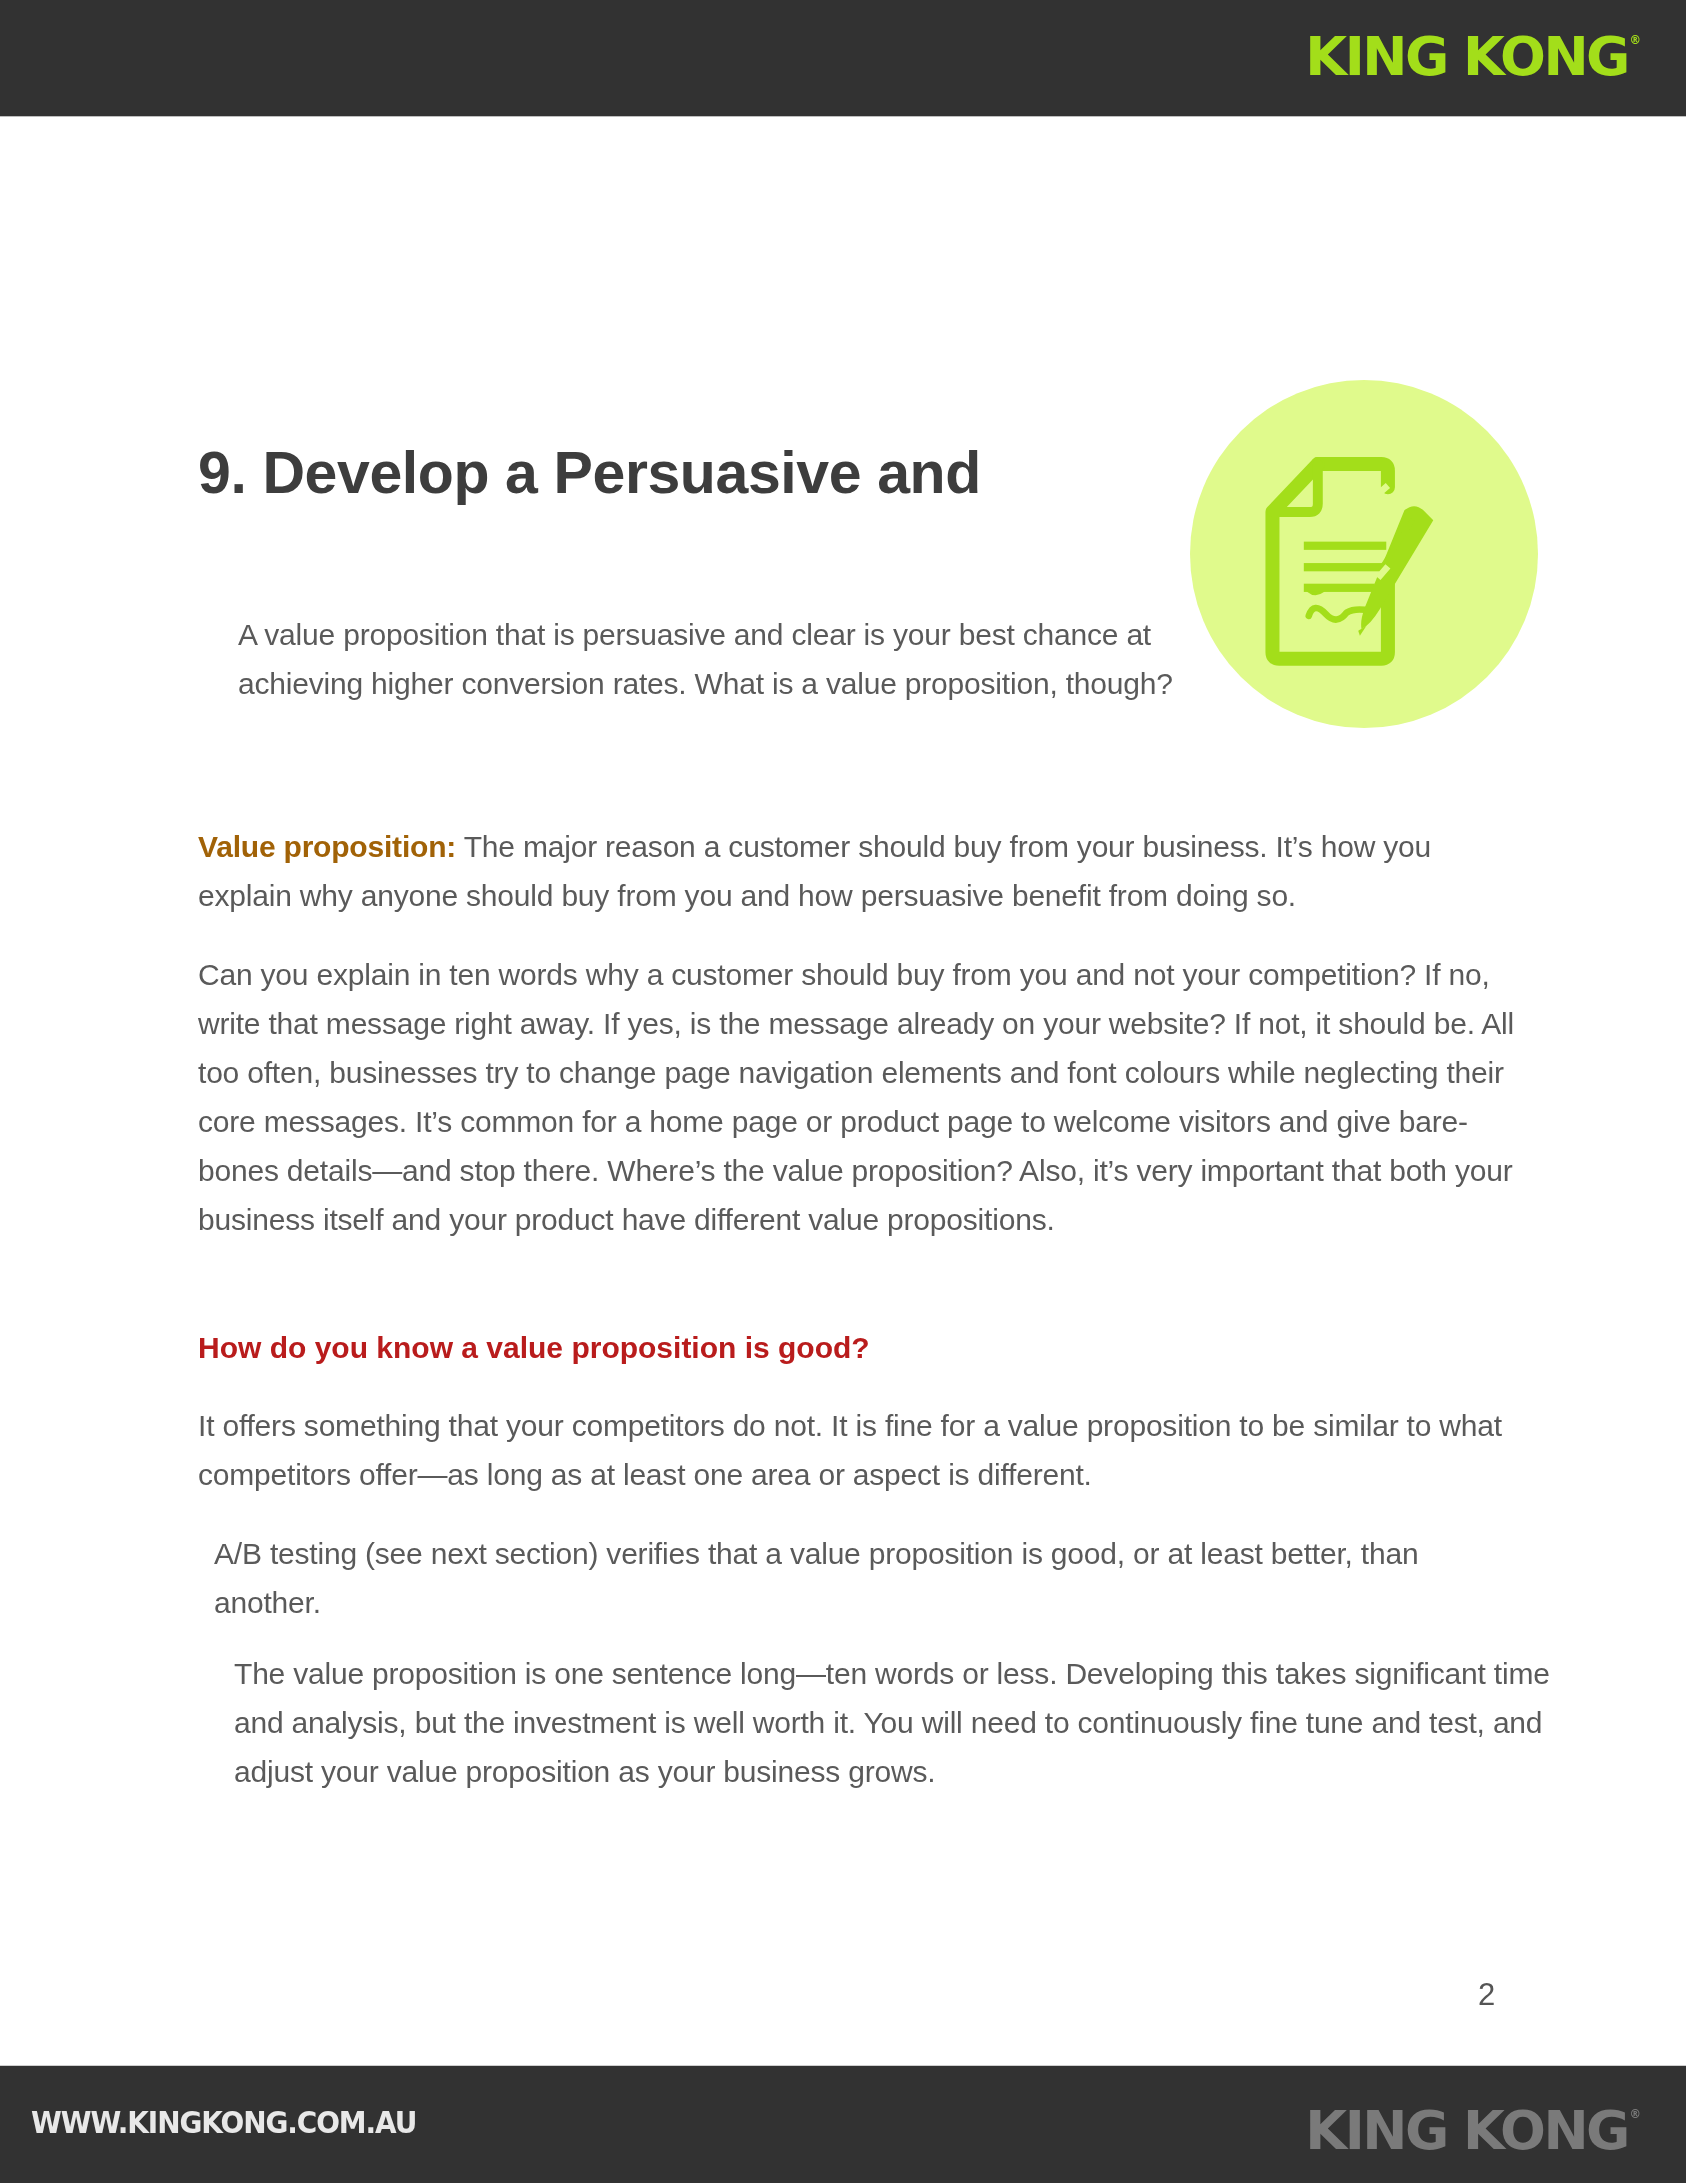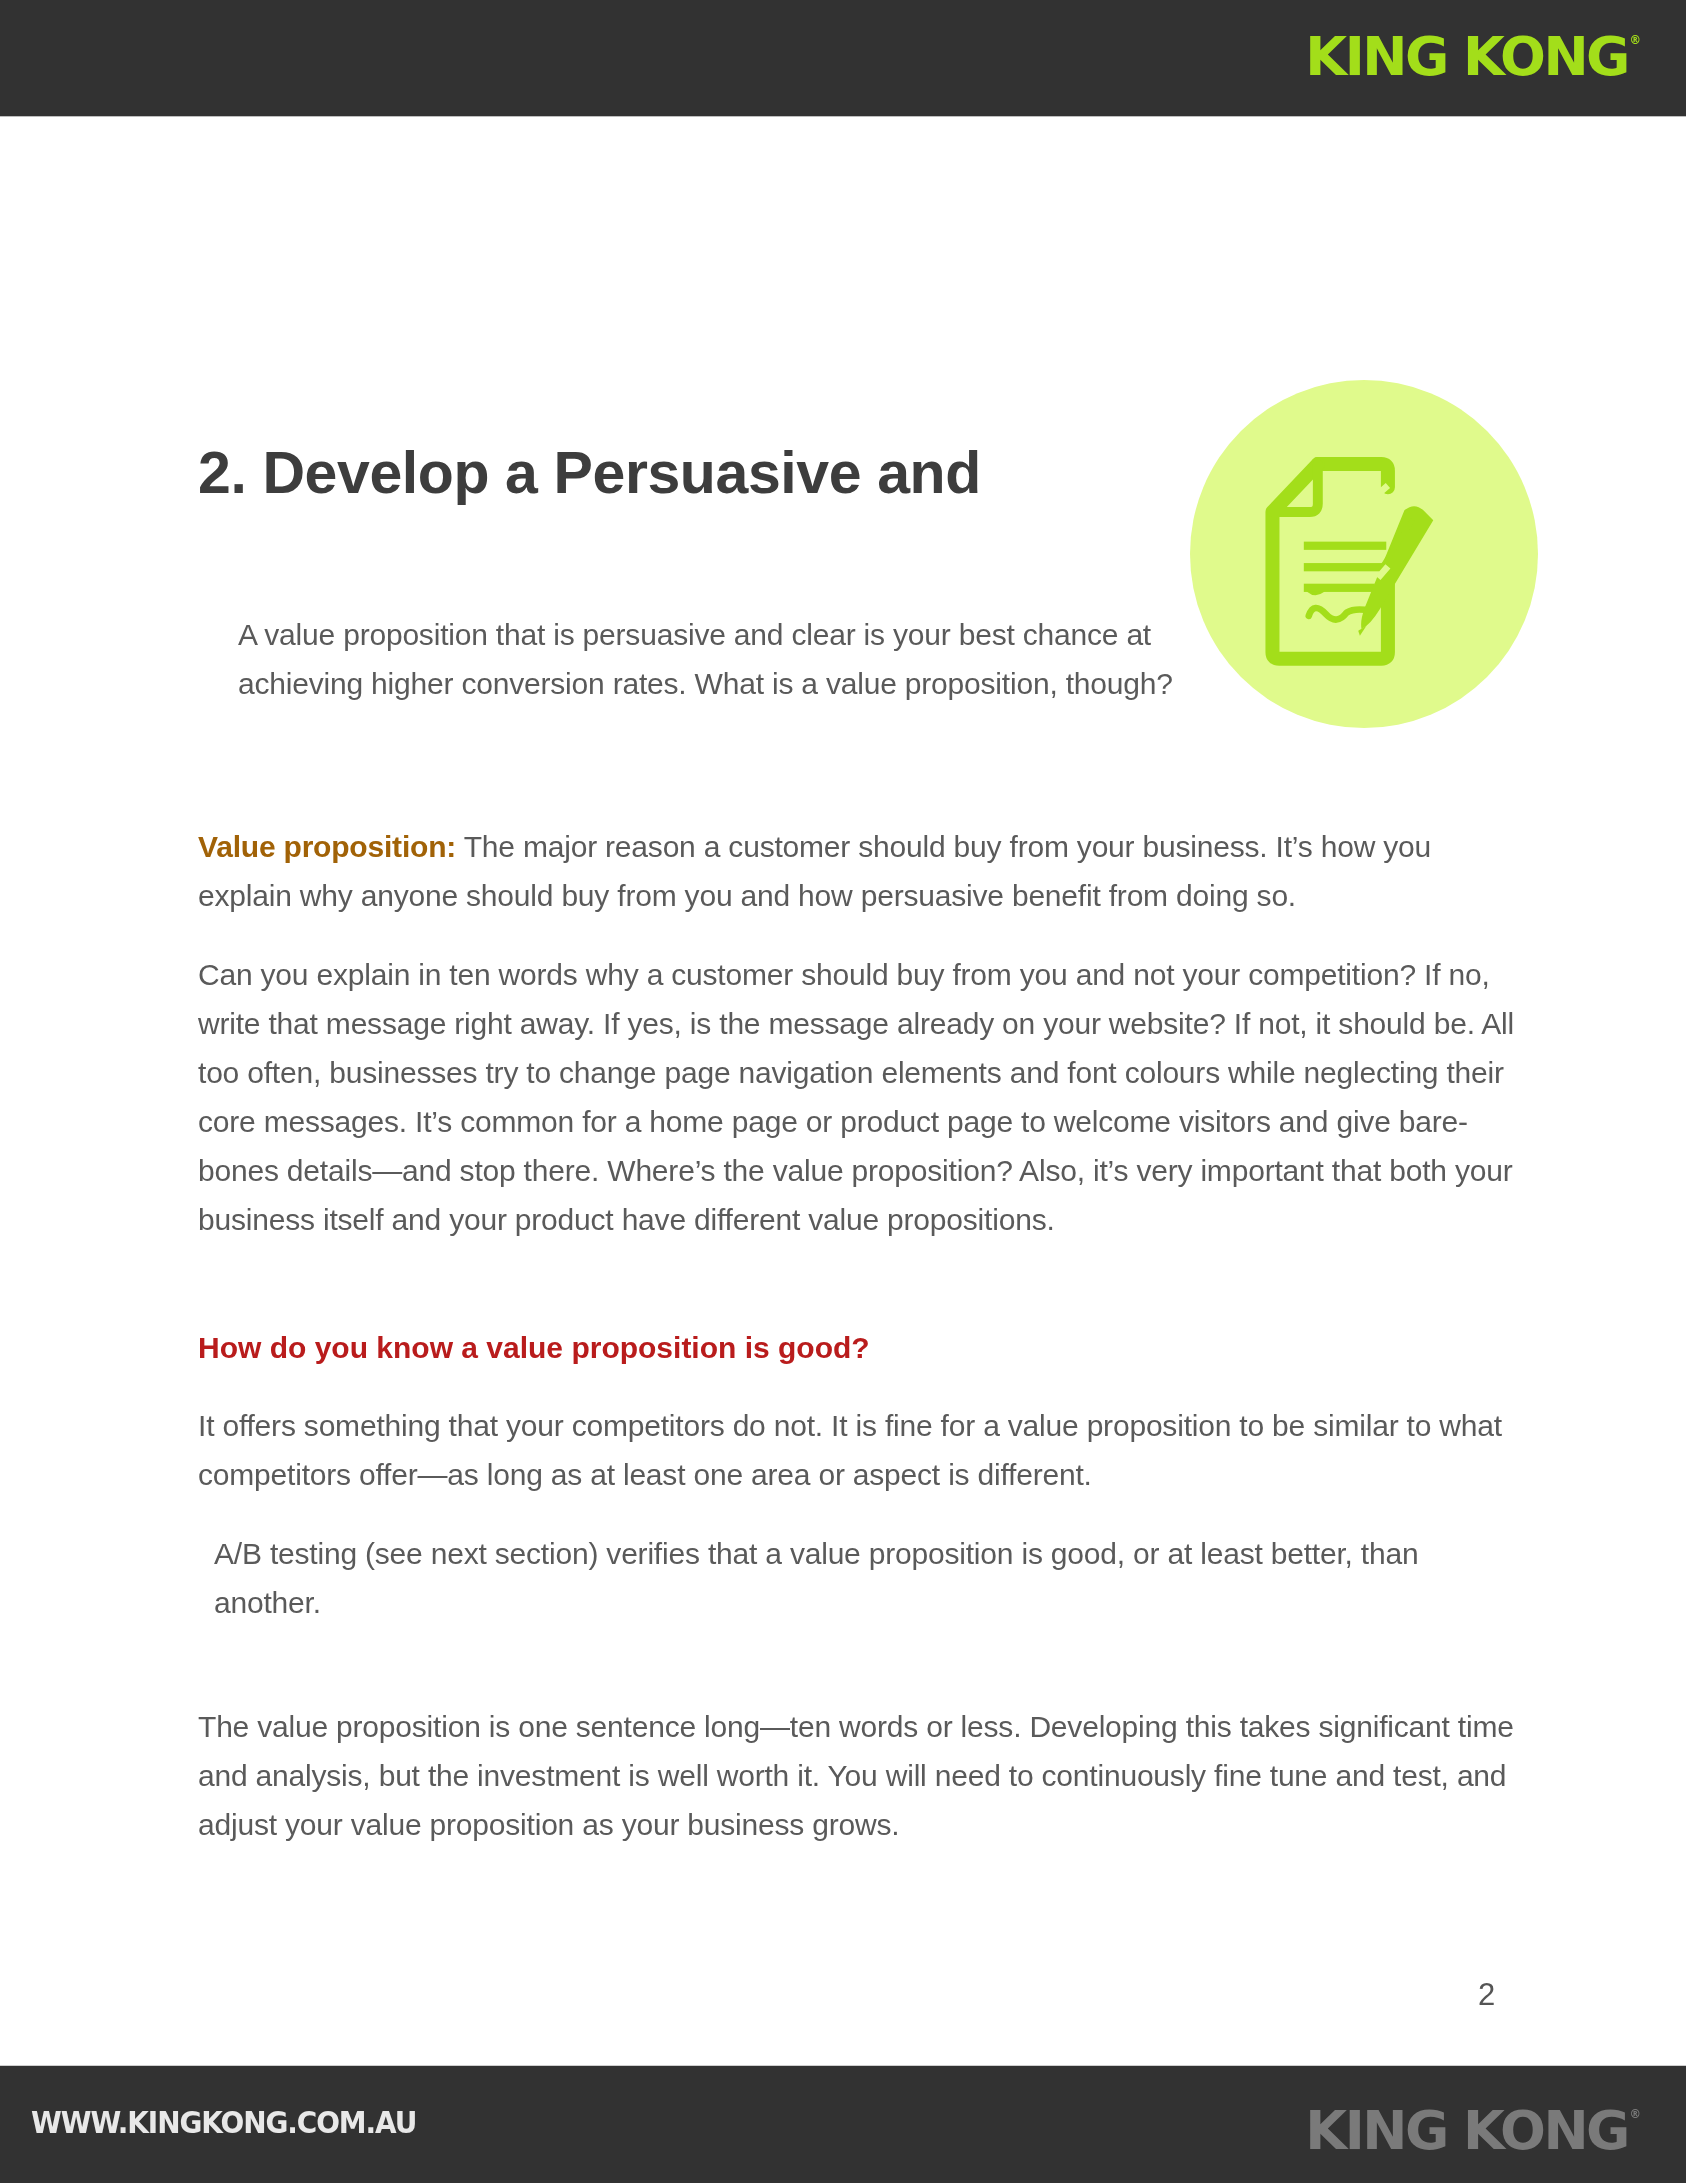--- a/index.html
+++ b/index.html
@@ -40,21 +40,21 @@
     .subhead {
       position: absolute; left: 198px; margin: 0;
       font-size: 30px; line-height: 49px; color: #b91c1c; font-weight: bold;
     }
     .p1 { top: 610px; width: 972px; margin-left: 40px; }
     .p2 { top: 822px; width: 1318px; }
     .p3 { top: 950px; width: 1318px; }
     .h2 { top: 1323px; }
     .p4 { top: 1401px; width: 1318px; }
     .p5 { top: 1529px; width: 1318px; margin-left: 16px; }
-    .p6 { top: 1702px; width: 1318px; }
+    .p6 { top: 1649px; width: 1318px; margin-left: 36px; }
 
     .page-num {
       position: absolute; left: 1478px; top: 1979px;
       font-size: 31px; color: #555555; line-height: 1;
     }
 
     .footer {
       position: absolute; left: 0; top: 2065px; width: 1687px; height: 119px;
       background: #323232;
       border-top: 1.6px solid #cfcfcf;
@@ -74,21 +74,21 @@
     .footer-brand .reg { font-size: 11.5px; vertical-align: top; position: relative; top: 5px; margin-left: 1.6px; letter-spacing: 0; }
   </style>
 </head>
 <body>
 
 <div class="topbar">
   <div class="brand"><span>KING KONG</span><span class="reg">®</span></div>
 </div>
 
 <h1 class="heading">
-  <span>2. Develop a Persuasive and</span><br>
+  <span>9. Develop a Persuasive and</span><br>
 </h1>
 
 <div class="icon-badge">
   <svg viewBox="0 0 422 422" xmlns="http://www.w3.org/2000/svg">
     <g fill="none" stroke="#a3de1a" stroke-linecap="round" stroke-linejoin="round">
 
       <path d="M 155 102 L 232 102 Q 240 102 240 110 L 240 130" stroke-width="17"></path>
       <path d="M 240 227 L 240 330 Q 240 338 232 338 L 108 338 Q 100 338 100 330 L 100 160 L 155 102" stroke-width="17"></path>
       <path d="M 155 102 L 155 150 Q 155 160 145 160 L 100 160" stroke-width="12"></path>
 

